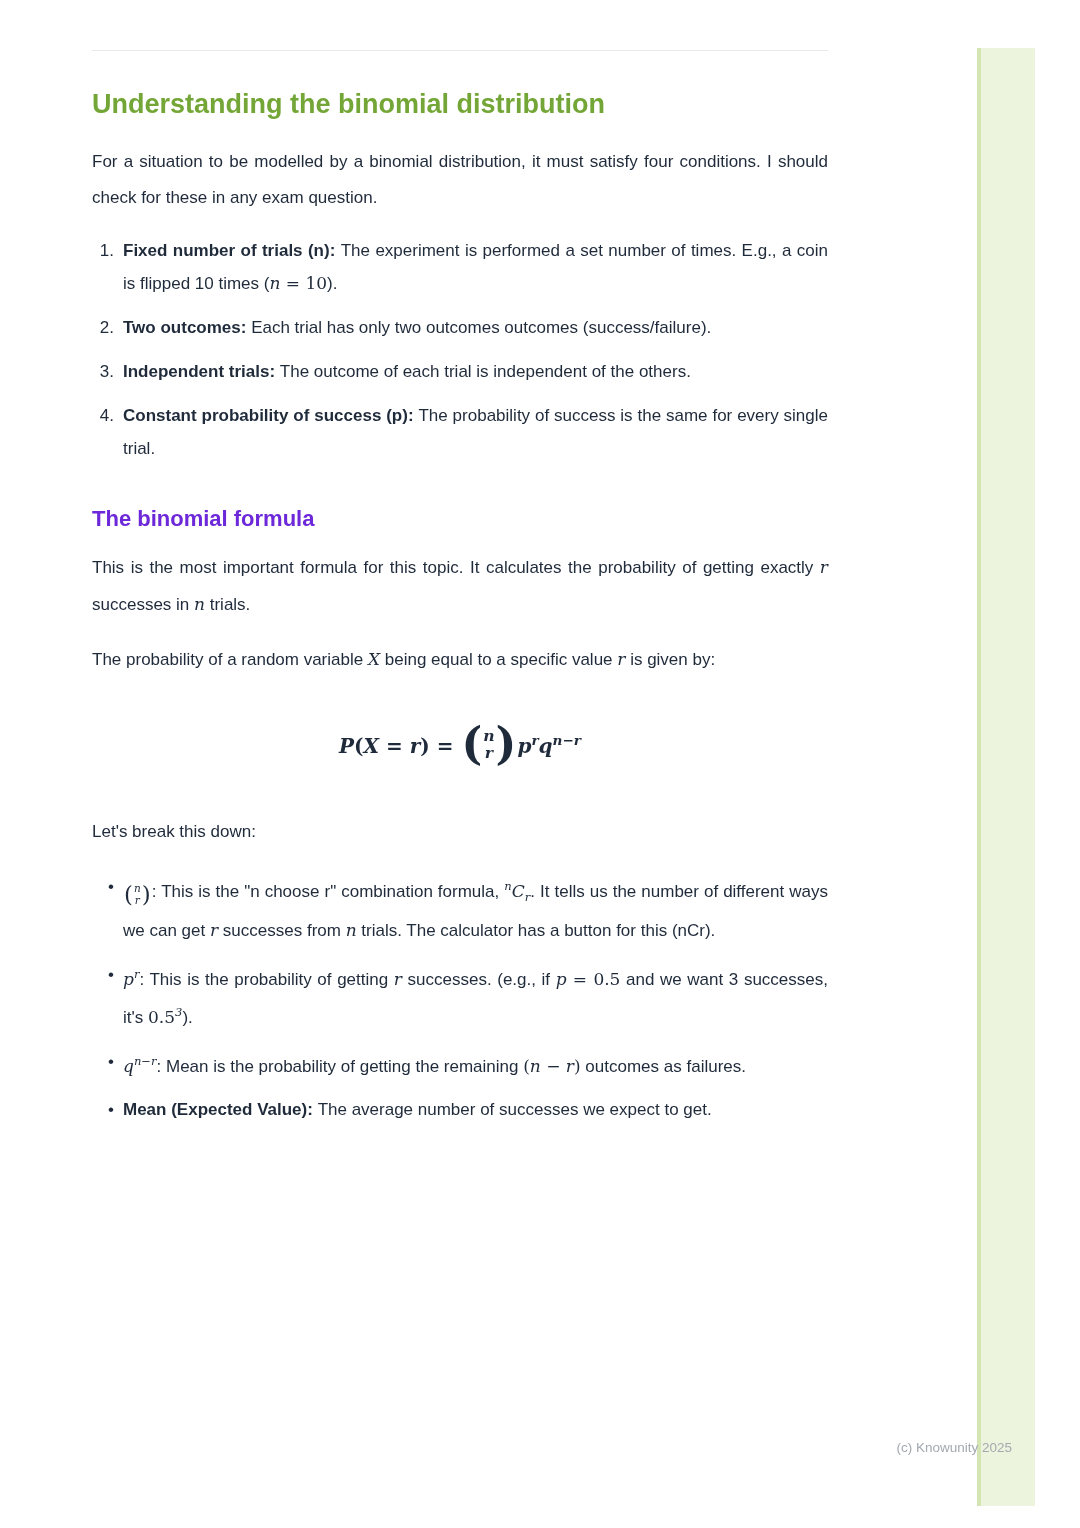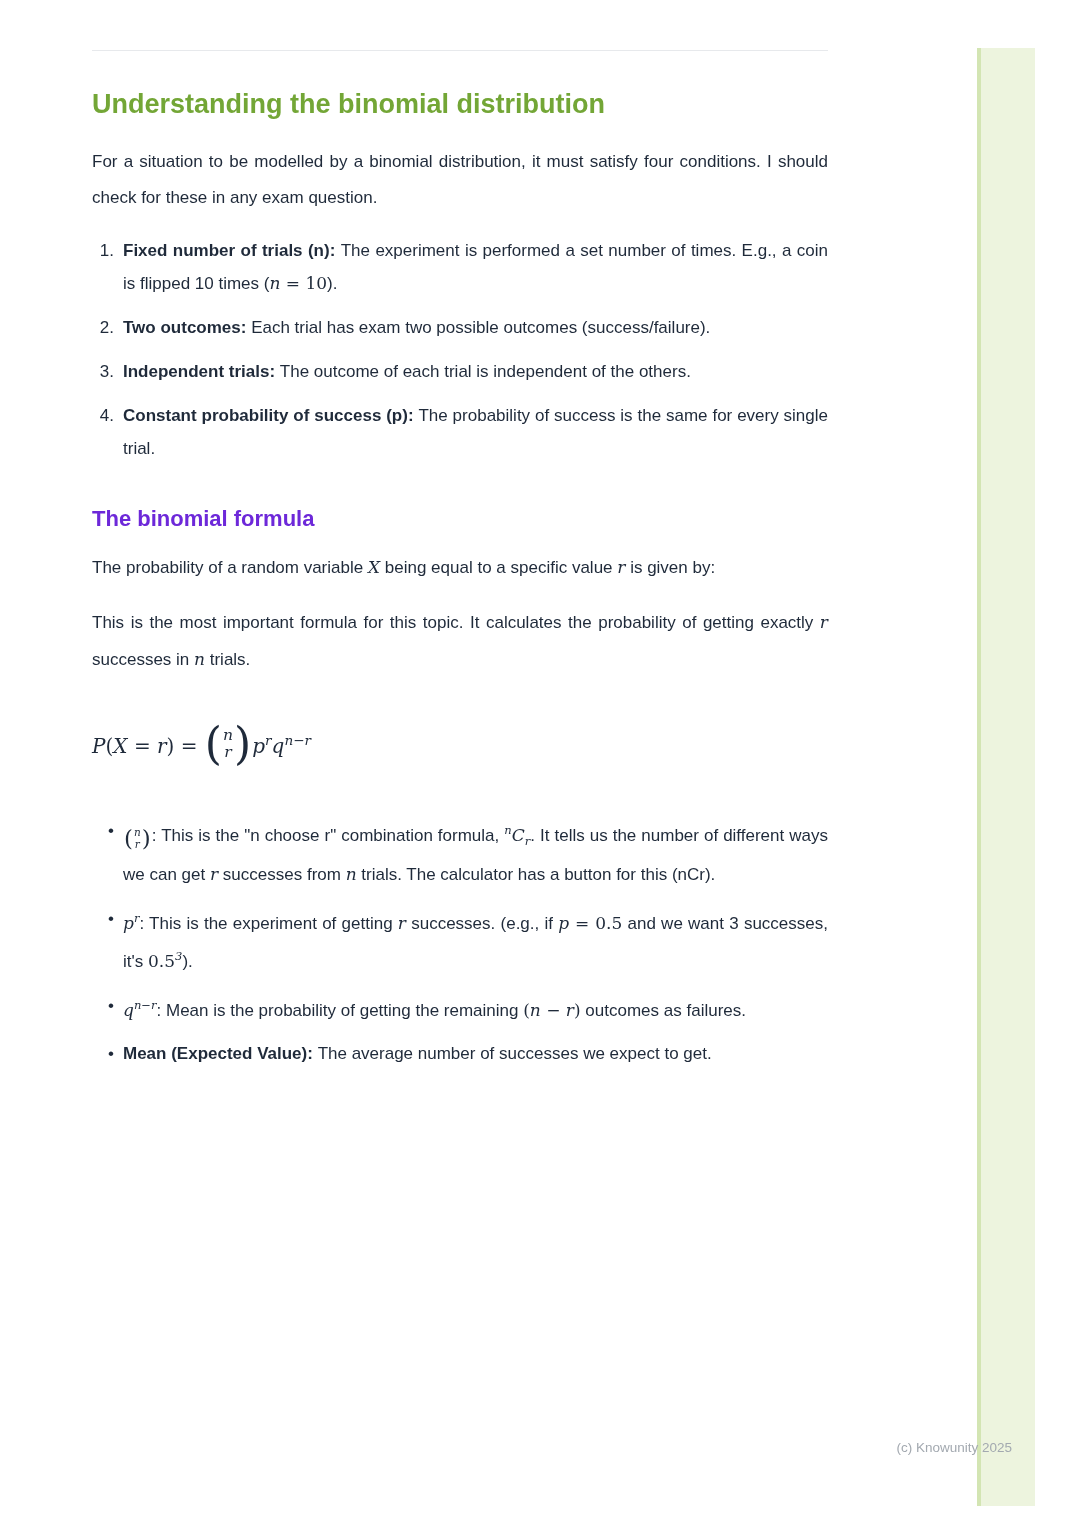--- a/index.html
+++ b/index.html
@@ -35,21 +35,21 @@
   sup.m,sub.m{font-family:"DejaVu Serif",serif;font-style:italic;font-size:0.68em;}
   sup.m{vertical-align:super;}
   sub.m{vertical-align:sub;}
   .binom{display:inline-flex;align-items:center;font-family:"DejaVu Serif",serif;vertical-align:-0.3em;margin:0 1px;}
   .binom .bp{font-style:normal;font-size:1.35em;line-height:1;}
   .binom .bstack{display:inline-flex;flex-direction:column;align-items:center;font-style:italic;font-size:0.62em;line-height:1.12;padding:0 1px;}
   .binom.big .bp{font-size:2.2em;}
   .binom.big .bstack{font-size:0.78em;}
   .formula{
     font-family:"DejaVu Serif",serif;font-size:20px;line-height:1.4;
-    text-align:left;margin:44px 0 48px 0;color:#1f2a3a;
+    text-align:center;margin:44px 0 48px 0;color:#1f2a3a;font-weight:bold;
   }
   .lead{margin-bottom:20px;}
   .footer-credit{
     position:absolute;right:68px;top:1440px;z-index:5;
     font-size:13.5px;color:#a3a9b0;margin-left:16px;
   }
 </style>
 </head>
 <body>
 
@@ -64,63 +64,64 @@
 
     <p>For a situation to be modelled by a binomial distribution, it must satisfy four conditions. I should check for these in any exam question.</p>
 
     <div class="list">
       <div class="li">
         <span class="marker">1.</span>
         <span class="txt"><span class="b">Fixed number of trials (n): </span><span>The experiment is performed a set number of times. E.g., a coin is flipped 10 times (</span><span class="m">n</span><span class="mn"> = 10</span><span>).</span></span>
       </div>
       <div class="li">
         <span class="marker">2.</span>
-        <span class="txt"><span class="b">Two outcomes: </span><span>Each trial has exam two possible outcomes (success/failure).</span></span>
+        <span class="txt"><span class="b">Two outcomes: </span><span>Each trial has only two outcomes outcomes (success/failure).</span></span>
       </div>
       <div class="li">
         <span class="marker">3.</span>
         <span class="txt"><span class="b">Independent trials: </span><span>The outcome of each trial is independent of the others.</span></span>
       </div>
       <div class="li">
         <span class="marker">4.</span>
         <span class="txt"><span class="b">Constant probability of success (p): </span><span>The probability of success is the same for every single trial.</span></span>
       </div>
     </div>
 
     <h2>The binomial formula</h2>
 
+    <p><span>This is the most important formula for this topic. It calculates the probability of getting exactly </span><span class="m">r</span><span> successes in </span><span class="m">n</span><span> trials.</span></p>
+
     <p><span>The probability of a random variable </span><span class="m">X</span><span> being equal to a specific value </span><span class="m">r</span><span> is given by:</span></p>
-
-    <p><span>This is the most important formula for this topic. It calculates the probability of getting exactly </span><span class="m">r</span><span> successes in </span><span class="m">n</span><span> trials.</span></p>
 
     <div class="formula"><span class="m">P</span><span class="mn">(</span><span class="m">X</span><span class="mn"> = </span><span class="m">r</span><span class="mn">) = </span><span class="binom big">
           <span class="bp">(</span>
           <span class="bstack">
             <span>n</span>
             <span>r</span>
           </span>
           <span class="bp">)</span>
         </span><span class="m">p</span><sup class="m">r</sup><span class="m">q</span><sup class="m">n−r</sup></div>
 
+    <p class="lead nojust">Let's break this down:</p>
 
     <div class="list">
       <div class="li">
         <span class="marker">•</span>
         <span class="txt"><span class="binom">
               <span class="bp">(</span>
               <span class="bstack">
                 <span>n</span>
                 <span>r</span>
               </span>
               <span class="bp">)</span>
             </span><span>: This is the "n choose r" combination formula, </span><sup class="m">n</sup><span class="m">C</span><sub class="m">r</sub><span>. It tells us the number of different ways we can get </span><span class="m">r</span><span> successes from </span><span class="m">n</span><span> trials. The calculator has a button for this (nCr).</span></span>
       </div>
       <div class="li">
         <span class="marker">•</span>
-        <span class="txt"><span class="m">p</span><sup class="m">r</sup><span>: This is the experiment of getting </span><span class="m">r</span><span> successes. (e.g., if </span><span class="m">p</span><span class="mn"> = 0.5</span><span> and we want 3 successes, it's </span><span class="mn">0.5</span><sup class="m">3</sup><span>).</span></span>
+        <span class="txt"><span class="m">p</span><sup class="m">r</sup><span>: This is the probability of getting </span><span class="m">r</span><span> successes. (e.g., if </span><span class="m">p</span><span class="mn"> = 0.5</span><span> and we want 3 successes, it's </span><span class="mn">0.5</span><sup class="m">3</sup><span>).</span></span>
       </div>
       <div class="li">
         <span class="marker">•</span>
         <span class="txt"><span class="m">q</span><sup class="m">n−r</sup><span>: Mean is the probability of getting the remaining </span><span class="mn">(</span><span class="m">n</span><span class="mn"> − </span><span class="m">r</span><span class="mn">)</span><span> outcomes as failures.</span></span>
       </div>
     </div>
 
 
 
     <div class="list">

